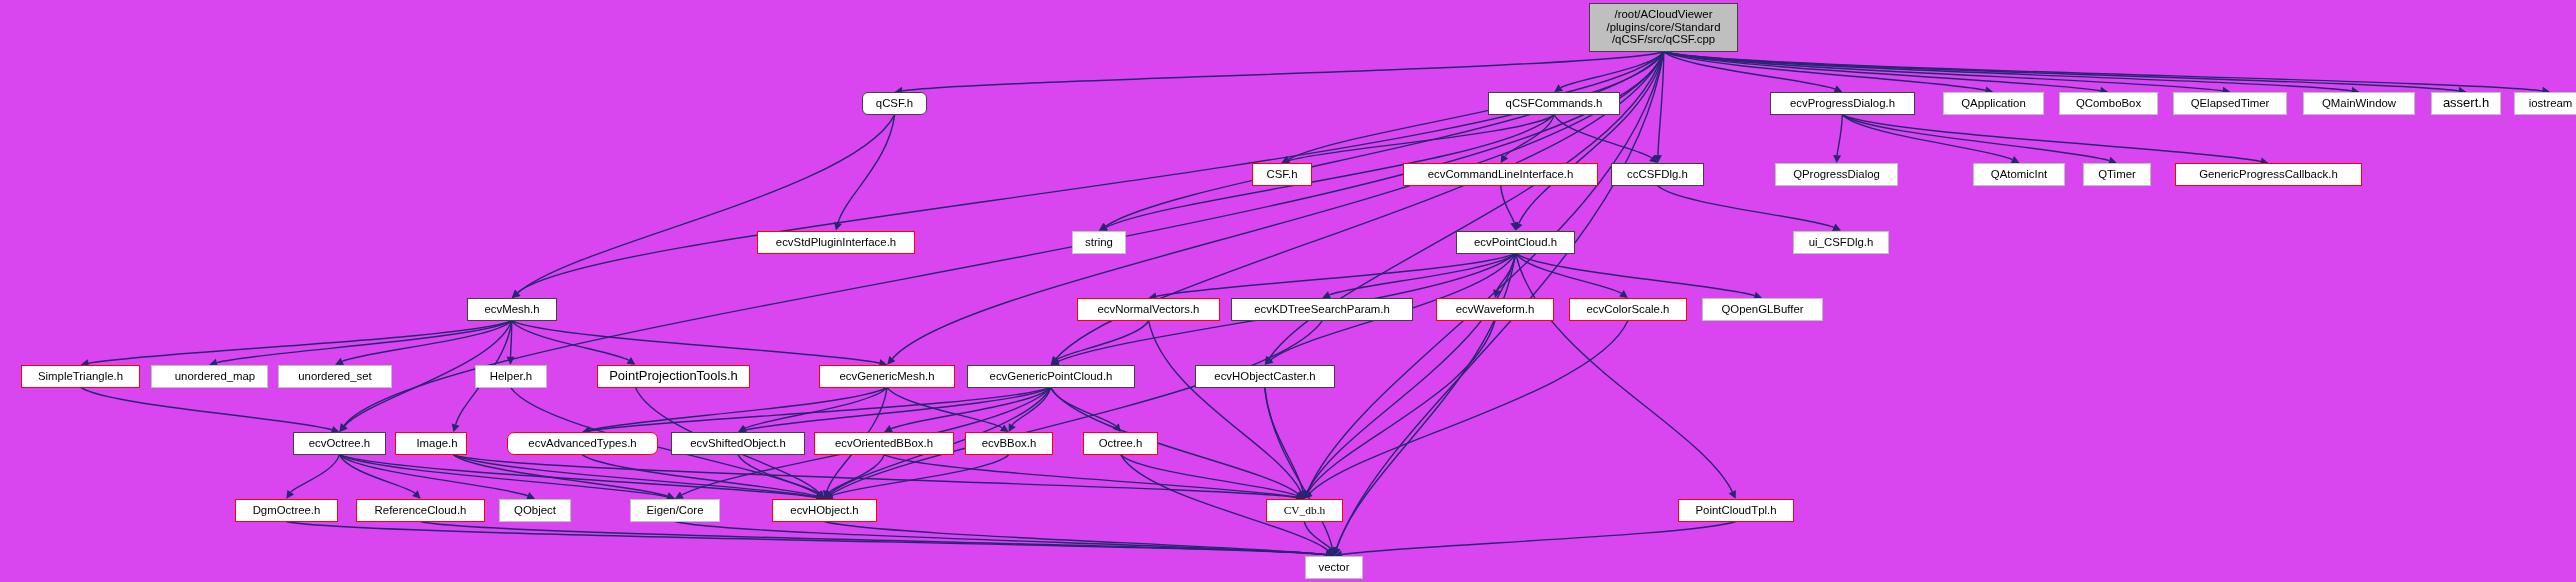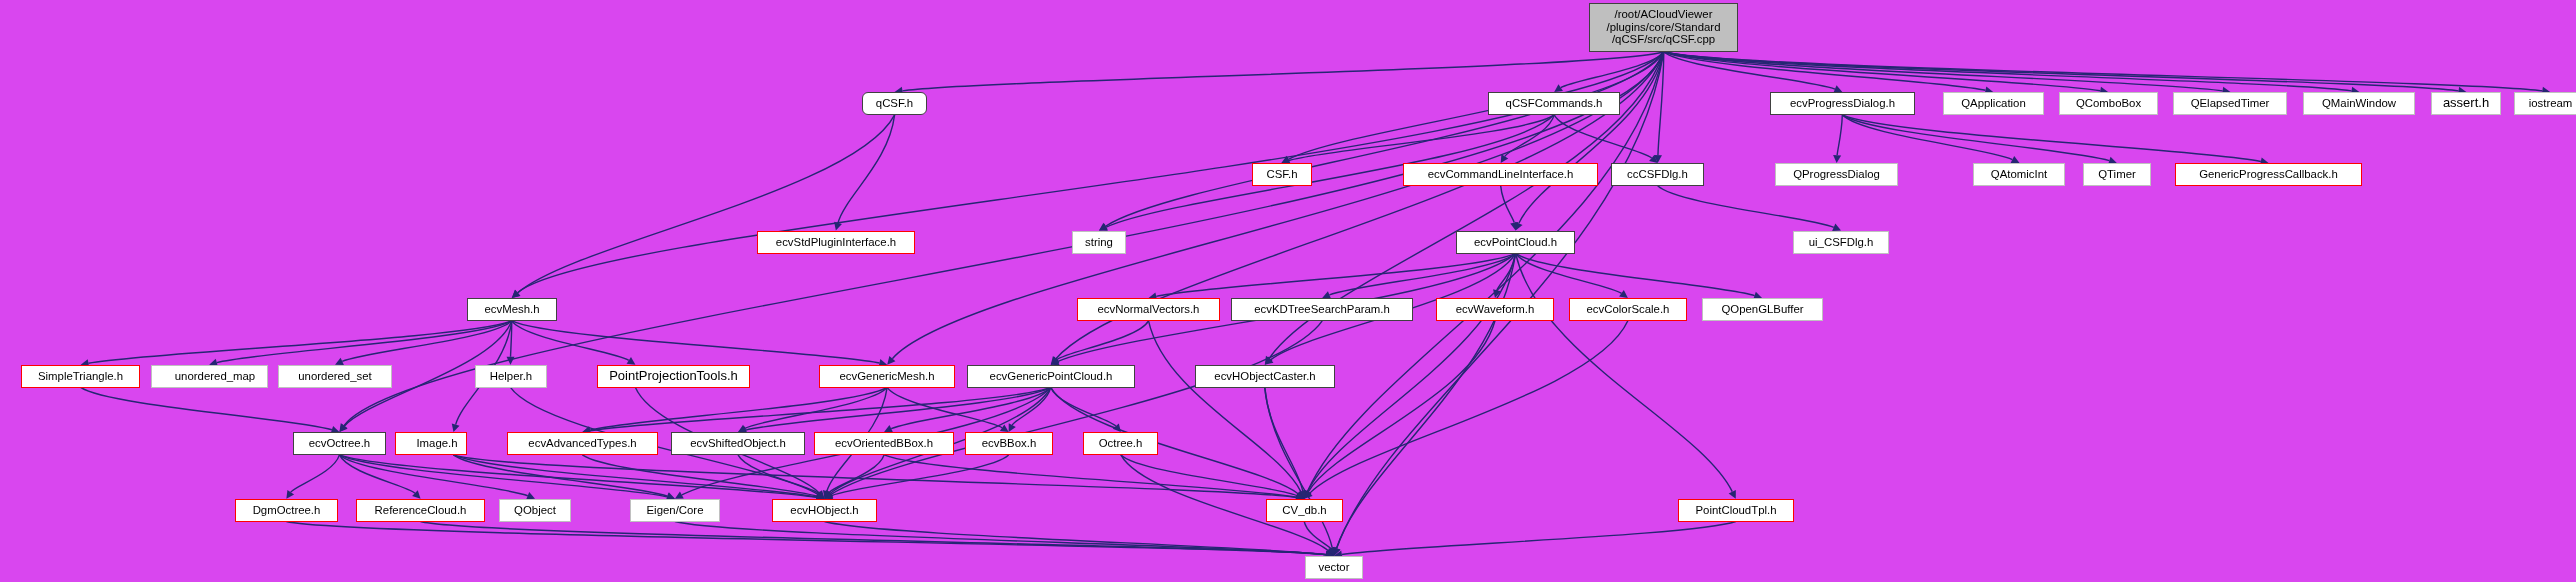--- a/index.html
+++ b/index.html
@@ -240,28 +240,28 @@
       <div class="nodebox n-red" style="left: 21px; top: 365px; width: 119px; height: 23px; font-size: 11.4px;">SimpleTriangle.h</div>
       <div class="nodebox n-grey" style="left: 151px; top: 365px; width: 117px; height: 23px; font-size: 11.4px; padding-left: 11px;">unordered_map</div>
       <div class="nodebox n-grey" style="left: 278px; top: 365px; width: 114px; height: 23px; font-size: 11.4px;">unordered_set</div>
       <div class="nodebox n-grey" style="left: 475px; top: 365px; width: 72px; height: 23px; font-size: 11.4px;">Helper.h</div>
       <div class="nodebox n-red" style="left: 549px; top: 365px; width: 153px; height: 23px; font-size: 13px; margin-left: 48px;">PointProjectionTools.h</div>
       <div class="nodebox n-red" style="left: 819px; top: 365px; width: 136px; height: 23px; font-size: 11.4px;">ecvGenericMesh.h</div>
       <div class="nodebox n-black" style="left: 967px; top: 365px; width: 168px; height: 23px; font-size: 11.4px;">ecvGenericPointCloud.h</div>
       <div class="nodebox n-black" style="left: 1195px; top: 365px; width: 140px; height: 23px; font-size: 11.4px;">ecvHObjectCaster.h</div>
       <div class="nodebox n-black" style="left: 293px; top: 432px; width: 93px; height: 23px; font-size: 11.4px;">ecvOctree.h</div>
       <div class="nodebox n-red" style="left: 395px; top: 432px; width: 72px; height: 23px; font-size: 11.4px; padding-left: 12px;">Image.h</div>
-      <div class="nodebox n-red" style="left: 507px; top: 432px; width: 151px; height: 23px; font-size: 11.4px;">ecvAdvancedTypes.h</div>
+      <div class="nodebox n-red" style="left: 507px; top: 432px; width: 151px; height: 23px; font-size: 11.4px; border-radius: 7px;">ecvAdvancedTypes.h</div>
       <div class="nodebox n-black" style="left: 671px; top: 432px; width: 134px; height: 23px; font-size: 11.4px;">ecvShiftedObject.h</div>
       <div class="nodebox n-red" style="left: 814px; top: 432px; width: 140px; height: 23px; font-size: 11.4px;">ecvOrientedBBox.h</div>
       <div class="nodebox n-red" style="left: 965px; top: 432px; width: 88px; height: 23px; font-size: 11.4px;">ecvBBox.h</div>
       <div class="nodebox n-red" style="left: 1083px; top: 432px; width: 75px; height: 23px; font-size: 11.4px;">Octree.h</div>
       <div class="nodebox n-red" style="left: 235px; top: 499px; width: 103px; height: 23px; font-size: 11.4px;">DgmOctree.h</div>
       <div class="nodebox n-red" style="left: 356px; top: 499px; width: 129px; height: 23px; font-size: 11.4px;">ReferenceCloud.h</div>
       <div class="nodebox n-grey" style="left: 499px; top: 499px; width: 72px; height: 23px; font-size: 11.4px;">QObject</div>
       <div class="nodebox n-grey" style="left: 630px; top: 499px; width: 90px; height: 23px; font-size: 11.4px;">Eigen/Core</div>
       <div class="nodebox n-red" style="left: 772px; top: 499px; width: 105px; height: 23px; font-size: 11.4px;">ecvHObject.h</div>
-      <div class="nodebox n-red" style="left: 1266px; top: 499px; width: 77px; height: 23px; font-size: 11.4px;">CV_db.h</div>
+      <div class="nodebox n-red" style="left: 1266px; top: 499px; width: 77px; height: 23px; font-size: 11.4px; font-family: Liberation Serif, serif;">CV_db.h</div>
       <div class="nodebox n-red" style="left: 1678px; top: 499px; width: 116px; height: 23px; font-size: 11.4px;">PointCloudTpl.h</div>
       <div class="nodebox n-grey" style="left: 1305px; top: 556px; width: 58px; height: 23px; font-size: 11.4px;">vector</div>
     </div>
 </div>
 
 
 </body></html>

